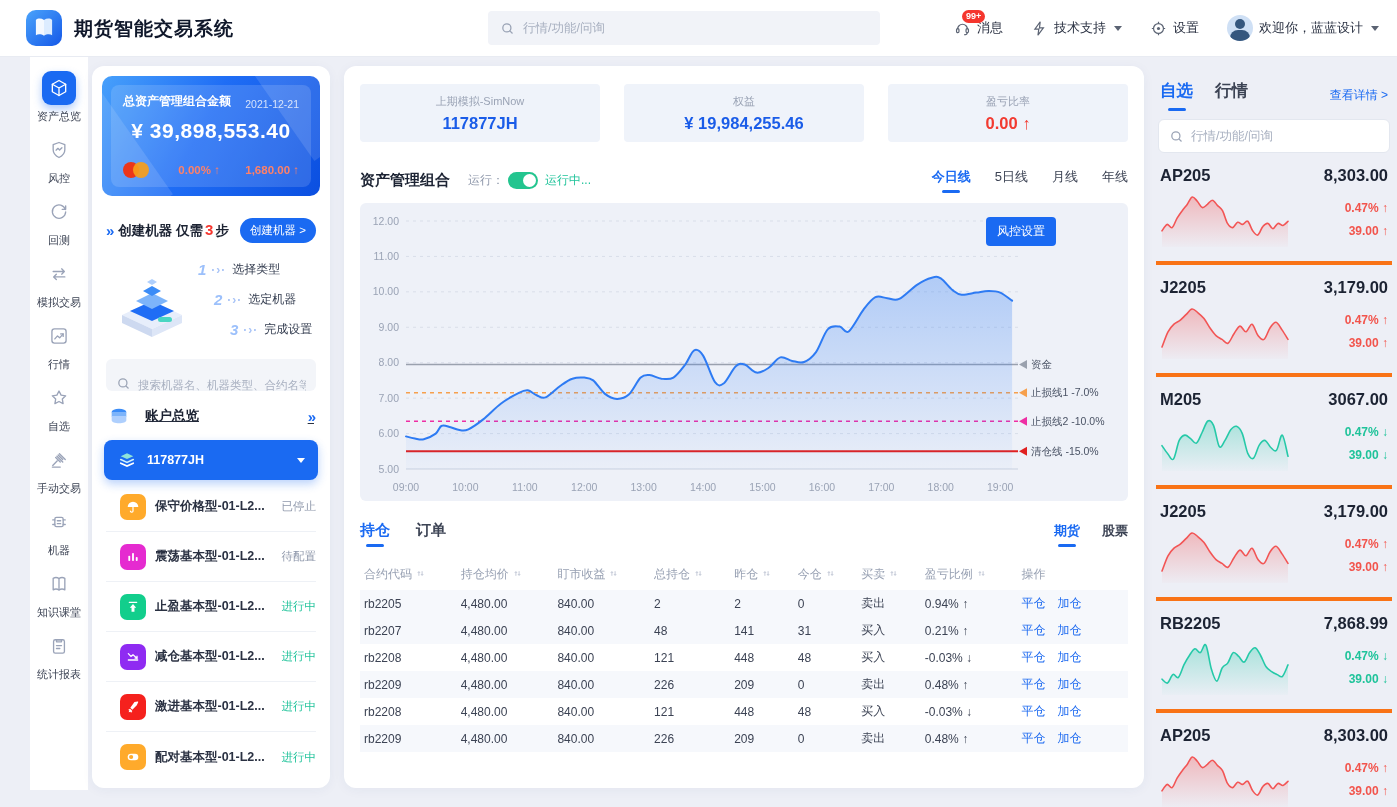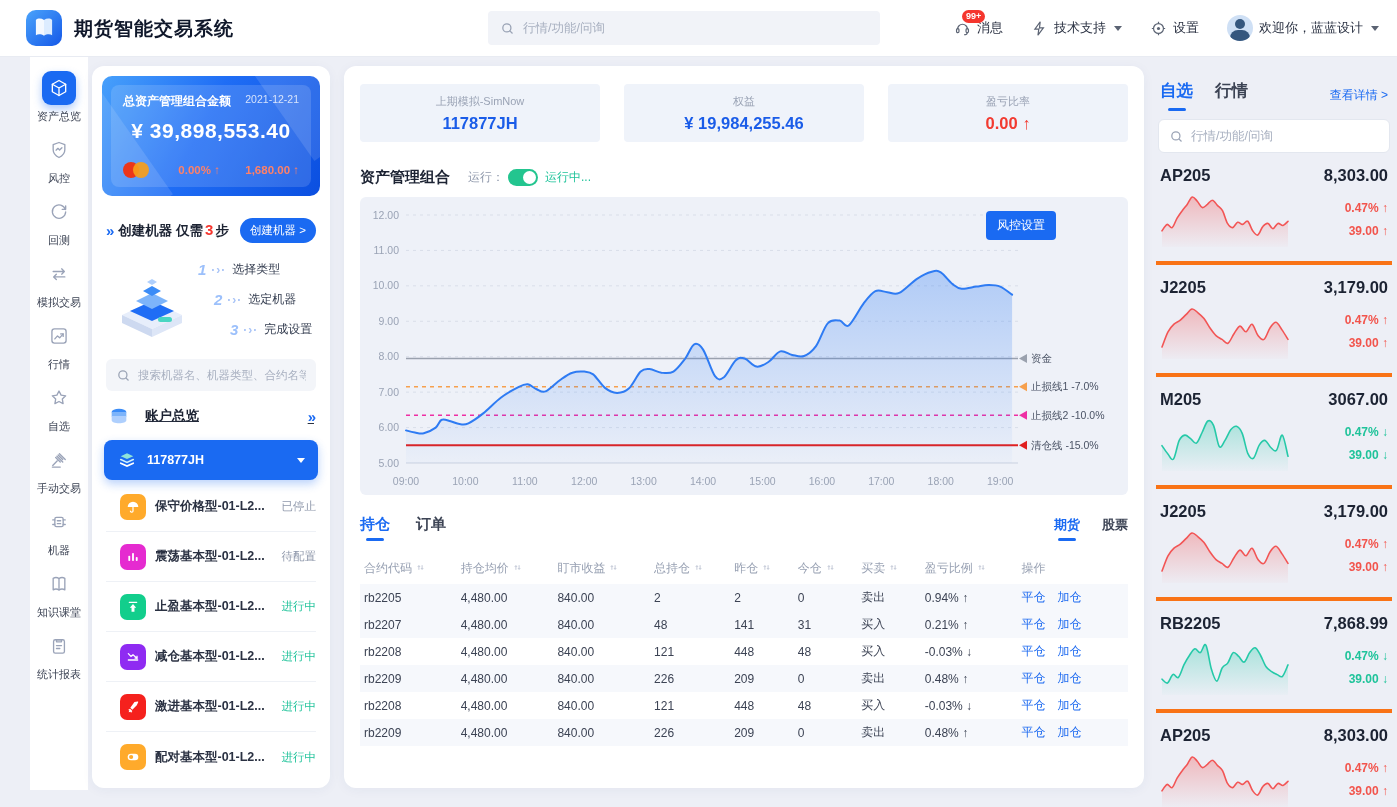--- a/index.html
+++ b/index.html
@@ -44,21 +44,21 @@
   .main { position:absolute; left:344px; top:66px; width:800px; height:722px; background:#fff; border-radius:12px;
           box-shadow:0 2px 12px rgba(40,60,120,.05); padding:18px 16px; }
   .right-panel { position:absolute; left:1156px; top:66px; width:236px; height:741px; overflow:hidden; }
 
   
   .blue-card { position:relative; margin:10px; height:120px; border-radius:10px; overflow:hidden;
                background:linear-gradient(118deg,#47a0fb 0%,#1f6df5 45%,#0b4fe0 100%); }
   .streak { position:absolute; background:rgba(255,255,255,.12); transform:rotate(-35deg); }
   .glass { position:absolute; left:9px; right:9px; top:9px; bottom:9px; background:rgba(255,255,255,.14);
            border-radius:8px; padding:8px 12px 9px; display:flex; flex-direction:column; }
-  .bc-row1 { display:flex; justify-content:space-between; align-items:flex-start; }
+  .bc-row1 { display:flex; justify-content:space-between; align-items:flex-end; }
   .bc-title { color:#fff; font-size:12px; font-weight:bold; }
   .bc-date { color:rgba(255,255,255,.78); font-size:10.5px; }
   .bc-amount { color:#fff; font-size:21px; font-weight:bold; text-align:center; margin-top:9px; letter-spacing:.5px; }
   .bc-row3 { margin-top:auto; display:flex; align-items:center; justify-content:space-between; font-size:11.5px; color:#ff8168; font-weight:bold; }
   .mc { position:relative; width:30px; height:16px; }
   .mc i { position:absolute; top:0; width:16px; height:16px; border-radius:50%; }
   .mc i:first-child { left:0; background:#eb361b; }
   .mc i:last-child { left:10px; background:#f79e1b; opacity:.92; }
   .arr { font-weight:bold; }
 
@@ -72,21 +72,21 @@
             border-radius:999px; cursor:pointer; font-family:inherit; }
   .cr-body { display:flex; margin-top:10px; }
   .cr-illu { width:92px; height:92px; flex:none; }
   .steps { display:flex; flex-direction:column; gap:13px; margin-top:8px; }
   .step { display:flex; align-items:center; font-size:12px; color:#333c4f; }
   .step .n { font-size:15px; font-weight:bold; font-style:italic; color:#9cc0fb; margin-right:5px; }
   .step .dots { color:#a9c4f7; margin-right:6px; font-weight:bold; letter-spacing:1px; }
   .step:nth-child(2) { margin-left:16px; } .step:nth-child(3) { margin-left:32px; }
 
   
-  .robot-search { margin:10px 14px 0; height:32px; background:#f3f5f9; border-radius:6px; display:flex; align-items:center;
+  .robot-search { margin:10px 14px 0; height:32px; background:#f3f5f9; border-radius:6px; display:flex; align-items:flex-end;
                   padding:0 10px; gap:7px; }
   .robot-search input { font-size:11.5px; }
   .acct-row { display:flex; align-items:center; margin:14px 16px 0; gap:15px; cursor:pointer;text-decoration:underline; }
   .acct-row .lb { font-size:13.5px; font-weight:bold; color:#1c2333; }
   .acct-more { margin-left:auto; color:#1a6af2; font-weight:bold; font-size:15px; letter-spacing:-2px; }
   .acct-pill { margin:13px 12px 0; height:40px; background:#1a6af2; border-radius:8px; display:flex; align-items:center;
                padding:0 13px; gap:10px; cursor:pointer; box-shadow:0 4px 10px rgba(26,106,242,.3); }
   .acct-pill .id { color:#fff; font-size:12.5px; font-weight:bold; }
   .acct-pill .caret { border-top-color:#fff; margin-left:auto; }
   .robot-list { margin:2px 14px 0; }
@@ -472,20 +472,26 @@
           <div class="lb">盈亏比率</div>
           <div class="val">0.00<span class="arr"> ↑</span></div>
         </div>
       </div>
 
     <div class="chart-head">
       <span class="ch-title">资产管理组合</span>
       <span class="run-lb">运行：</span>
       <span class="toggle"></span>
       <span class="run-status">运行中...</span>
+      <div class="ch-tabs" id="chTabs">
+          <span class="tab active">今日线</span>
+          <span class="tab">5日线</span>
+          <span class="tab">月线</span>
+          <span class="tab">年线</span>
+        </div>
     </div>
 
     <div class="chart-box">
       <svg id="mainChart" width="756" height="298">
           <line x1="46" y1="266" x2="658" y2="266" stroke="#c9d1e0" stroke-width="1"></line>
           <text x="39" y="269.5" text-anchor="end" font-size="10.5" fill="#9aa3b5">5.00</text>
           <line x1="46" y1="230.57142857142856" x2="658" y2="230.57142857142856" stroke="#d9dee9" stroke-width="1" stroke-dasharray="3 4"></line>
           <text x="39" y="234.07142857142856" text-anchor="end" font-size="10.5" fill="#9aa3b5">6.00</text>
           <line x1="46" y1="195.14285714285714" x2="658" y2="195.14285714285714" stroke="#d9dee9" stroke-width="1" stroke-dasharray="3 4"></line>
           <text x="39" y="198.64285714285714" text-anchor="end" font-size="10.5" fill="#9aa3b5">7.00</text>

